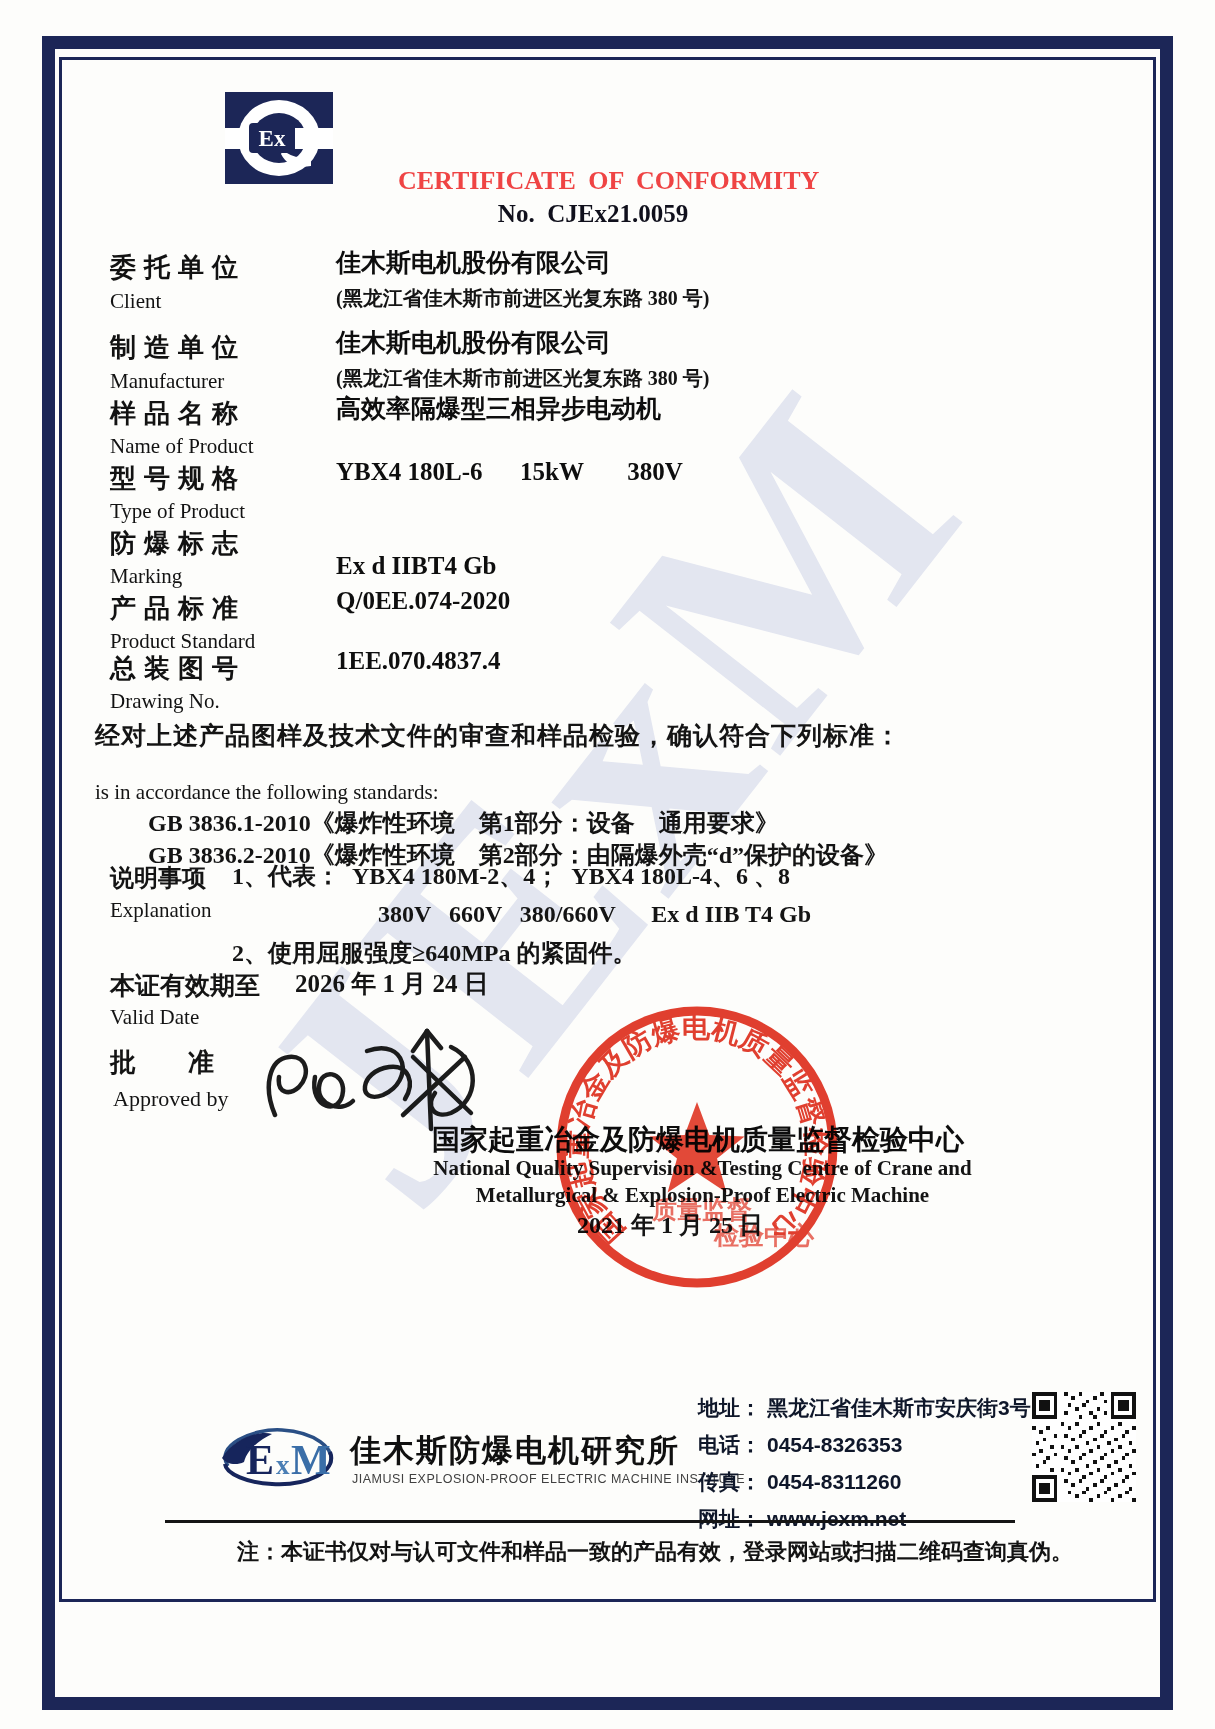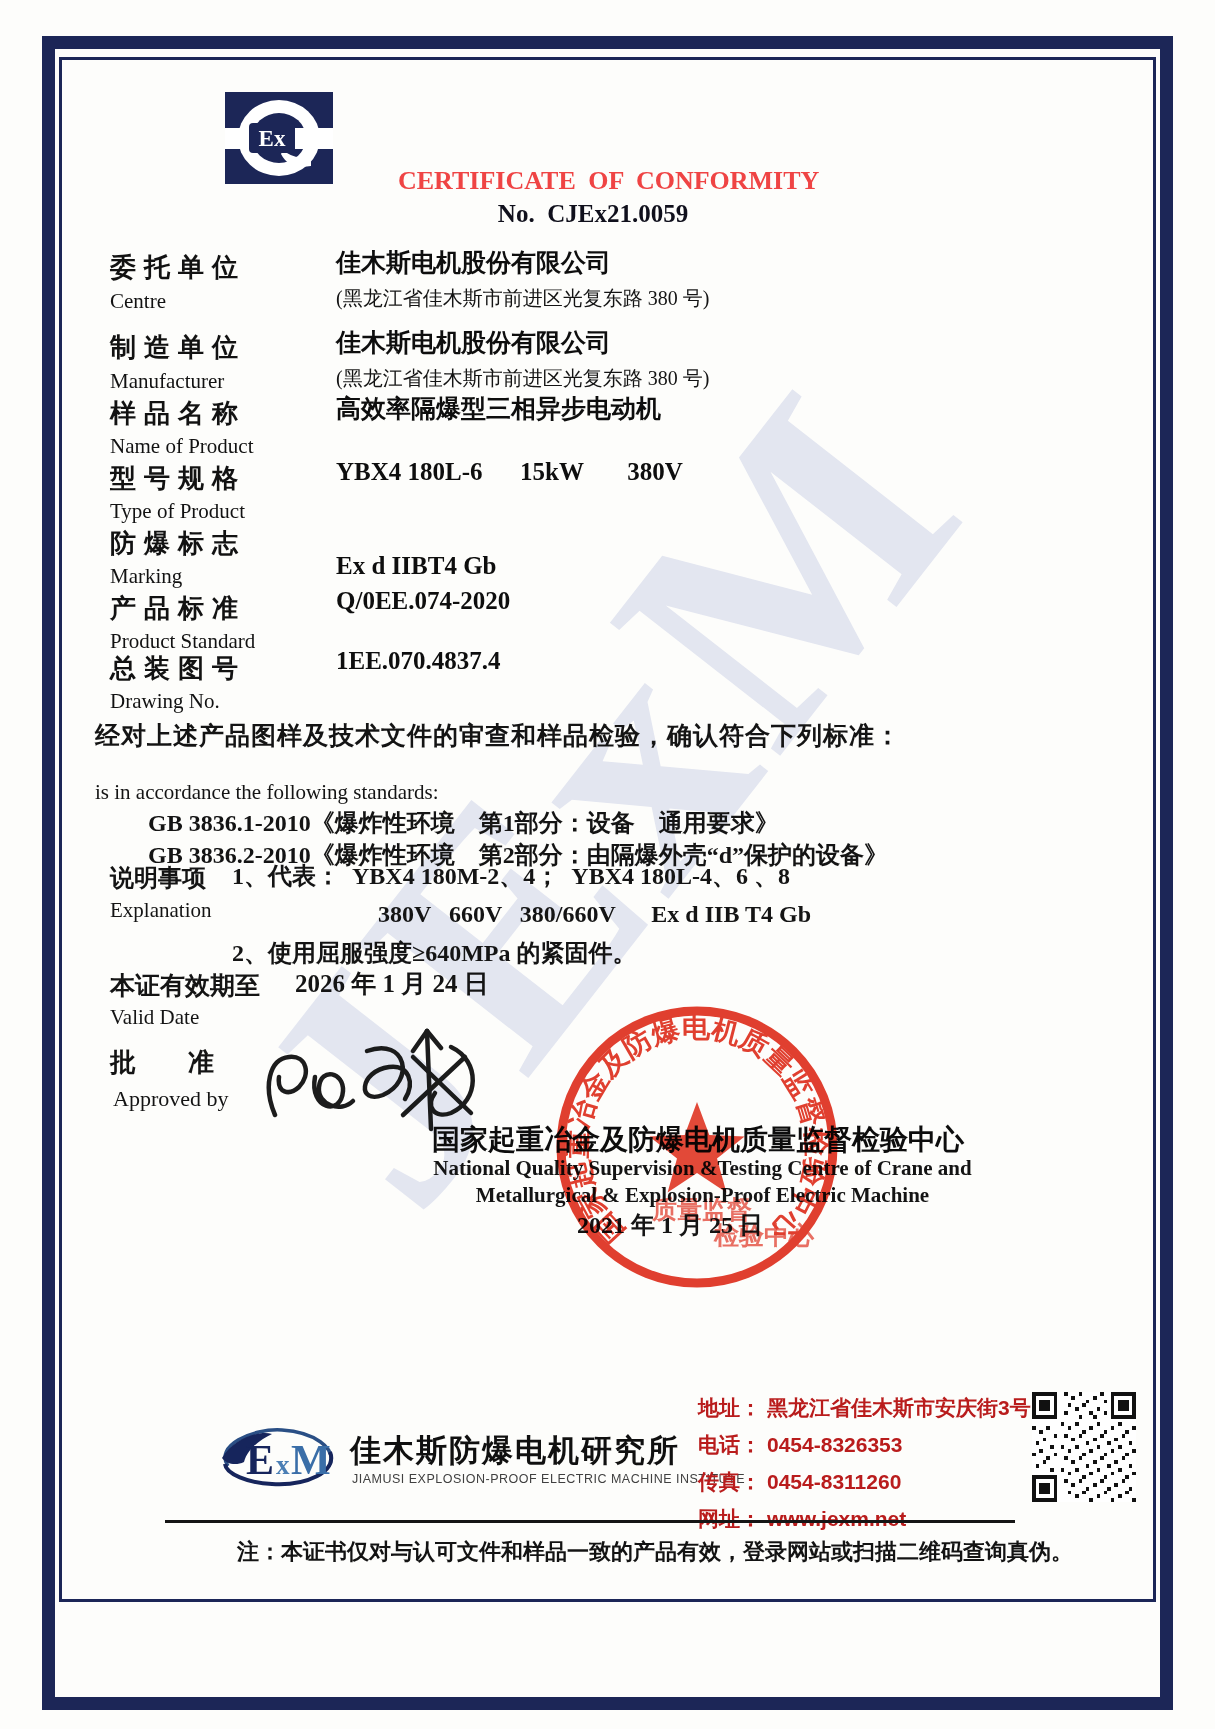--- a/index.html
+++ b/index.html
@@ -21,21 +21,21 @@
             letter-spacing:23px;white-space:nowrap;color:#1c2657;}
   .title-en{position:absolute;left:398px;top:166px;width:390px;text-align:center;
             font-size:26px;font-weight:bold;color:#ef4444;word-spacing:6px;white-space:nowrap;}
   .cert-no{position:absolute;left:398px;top:200px;width:390px;text-align:center;
            font-size:25px;font-weight:bold;color:#10101c;white-space:pre;}
   
   .f-label-zh{position:absolute;left:110px;font-size:26px;font-weight:bold;letter-spacing:8px;
               white-space:nowrap;color:#121212;}
   .f-label-en{position:absolute;left:110px;font-size:21px;color:#121212;white-space:nowrap;}
   .f-value{position:absolute;left:336px;font-size:25px;font-weight:bold;white-space:pre;color:#0e0e0e;}
-  .f-sub{position:absolute;left:336px;font-size:20px;font-weight:normal;white-space:pre;color:#141414;}
+  .f-sub{position:absolute;left:336px;font-size:20px;font-weight:bold;white-space:pre;color:#141414;}
   
   .st-zh{position:absolute;left:95px;top:719px;font-size:25px;font-weight:bold;letter-spacing:1px;white-space:nowrap;}
   .st-en1{position:absolute;left:95px;top:753px;font-size:21px;white-space:nowrap;}
   .st-en2{position:absolute;left:95px;top:780px;font-size:21px;white-space:nowrap;}
   .st-gb1{position:absolute;left:148px;top:807px;font-size:24px;font-weight:bold;white-space:pre;font-family:Liberation Serif, serif;}
   .st-gb2{position:absolute;left:148px;top:839px;font-size:24px;font-weight:bold;white-space:pre;}
   
   .exp-zh{position:absolute;left:110px;top:862px;font-size:24px;font-weight:bold;white-space:nowrap;}
   .exp-en{position:absolute;left:110px;top:898px;font-size:21px;}
   .exp-1{position:absolute;left:232px;top:860px;font-size:24px;font-weight:bold;white-space:pre;}
@@ -59,21 +59,21 @@
              font-weight:bold;white-space:pre;}
   .stamp{position:absolute;left:552px;top:1002px;z-index:2;mix-blend-mode:multiply;opacity:.93;
          pointer-events:none;}
   
   .jexm-logo{position:absolute;left:212px;top:1420px;}
   .inst-zh{position:absolute;left:350px;top:1430px;font-size:31px;font-weight:bold;letter-spacing:2px;
            font-family:"Liberation Sans","DejaVu Sans",sans-serif;white-space:nowrap;color:#101010;}
   .inst-en{position:absolute;left:352px;top:1472px;font-size:12.5px;letter-spacing:.5px;
            font-family:"Liberation Sans","DejaVu Sans",sans-serif;color:#404040;white-space:nowrap;}
   .contacts{position:absolute;left:698px;top:1394px;font-family:"Liberation Sans","DejaVu Sans",sans-serif;}
-  .contact-line{height:37px;font-size:21px;font-weight:bold;color:#b91c1c;white-space:nowrap;}
+  .contact-line{height:37px;font-size:21px;font-weight:bold;color:#0f172a;white-space:nowrap;}
   .contact-line .c-label{margin-right:6px;}
   .qr{position:absolute;left:1032px;top:1392px;}
   .divider{position:absolute;left:165px;top:1520px;width:850px;height:3px;background:#151515;}
   .note{position:absolute;left:160px;top:1537px;width:990px;text-align:center;font-size:22px;
         font-weight:bold;white-space:nowrap;color:#131313;}
 </style>
 </head>
 <body>
 
 <div class="page">
@@ -93,21 +93,21 @@
         <rect x="0" y="36" width="108" height="21" fill="#ffffff"></rect>
         <path d="M56 62 Q64 78 86 74 L86 62 Q72 70 58 58 Z" fill="#ffffff"></path>
         <rect x="24" y="31" width="46" height="30" rx="4" fill="#1c2657"></rect>
         <text x="47" y="54" text-anchor="middle" font-size="23" font-weight="bold" font-family="Liberation Serif, DejaVu Serif, serif" fill="#ffffff">Ex</text>
       </svg>
     </div>
     <div class="title-en">CERTIFICATE OF CONFORMITY</div>
     <div class="cert-no">No.  CJEx21.0059</div>
 
     <div class="f-label-zh" style="top:250px">委托单位</div>
-    <div class="f-label-en" style="top:289px">Centre</div>
+    <div class="f-label-en" style="top:289px">Client</div>
     <div class="f-value" style="top:246px">佳木斯电机股份有限公司</div>
     <div class="f-sub" style="top:285px">(黑龙江省佳木斯市前进区光复东路 380 号)</div>
 
     <div class="f-label-zh" style="top:330px">制造单位</div>
     <div class="f-label-en" style="top:369px">Manufacturer</div>
     <div class="f-value" style="top:326px">佳木斯电机股份有限公司</div>
     <div class="f-sub" style="top:365px">(黑龙江省佳木斯市前进区光复东路 380 号)</div>
 
     <div class="f-label-zh" style="top:396px">样品名称</div>
     <div class="f-label-en" style="top:434px">Name of Product</div>

